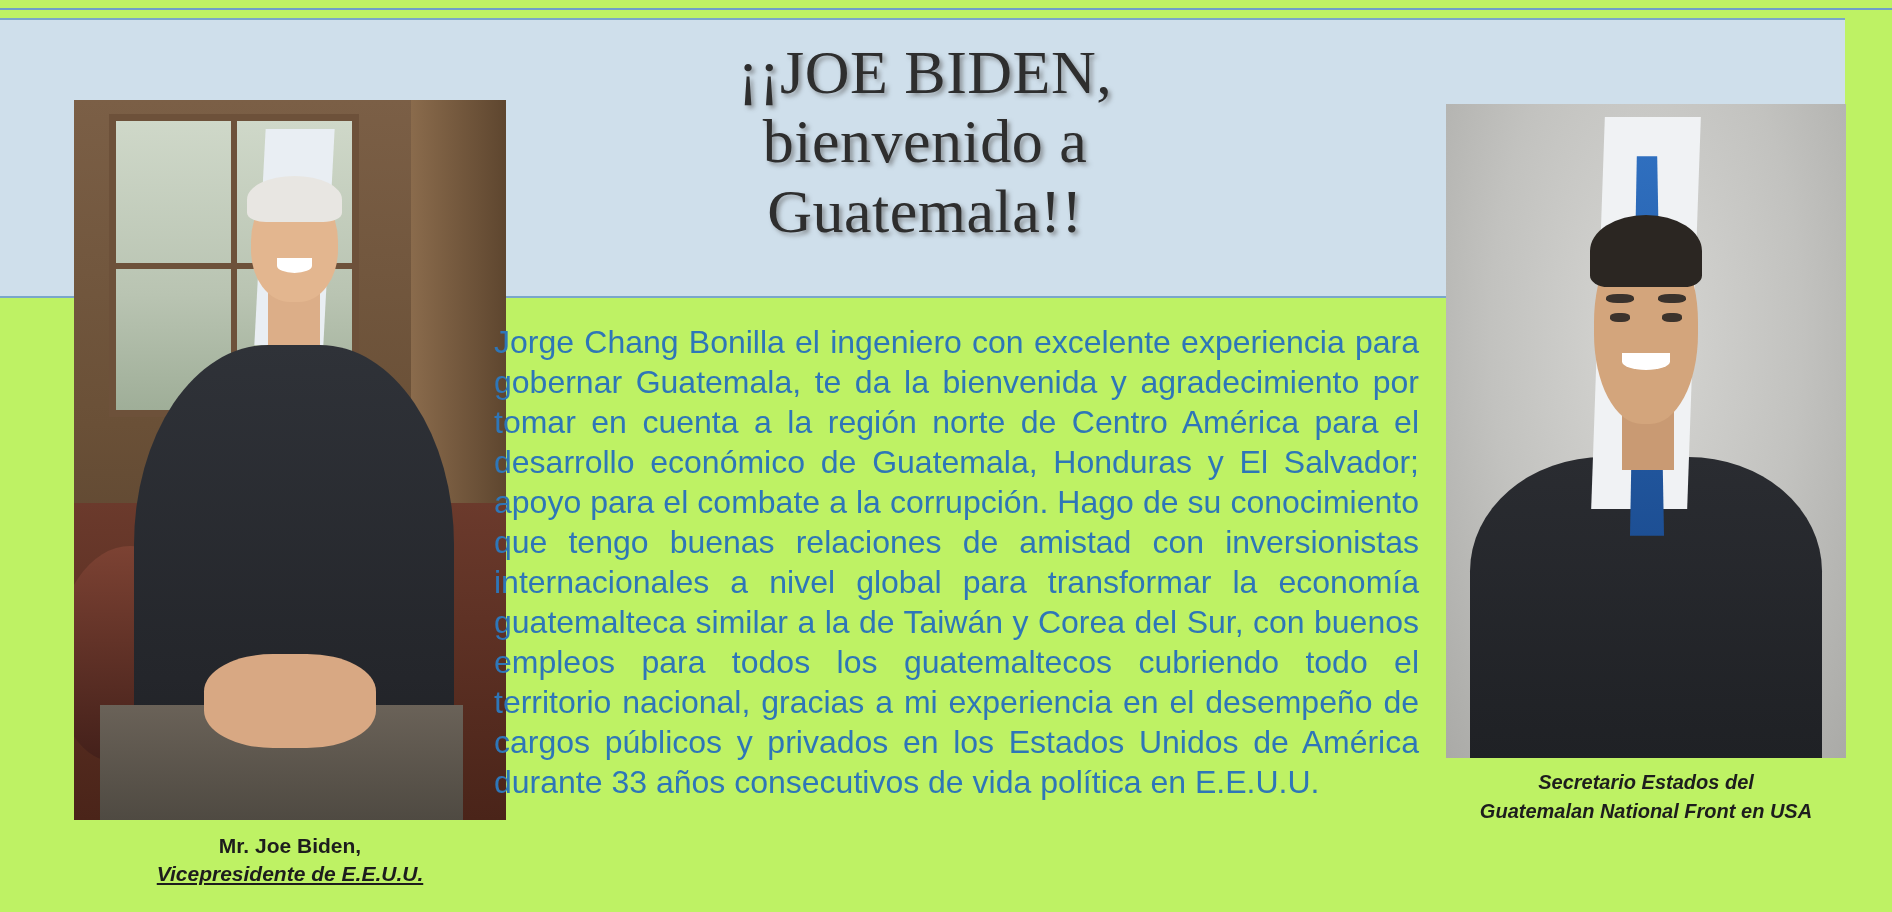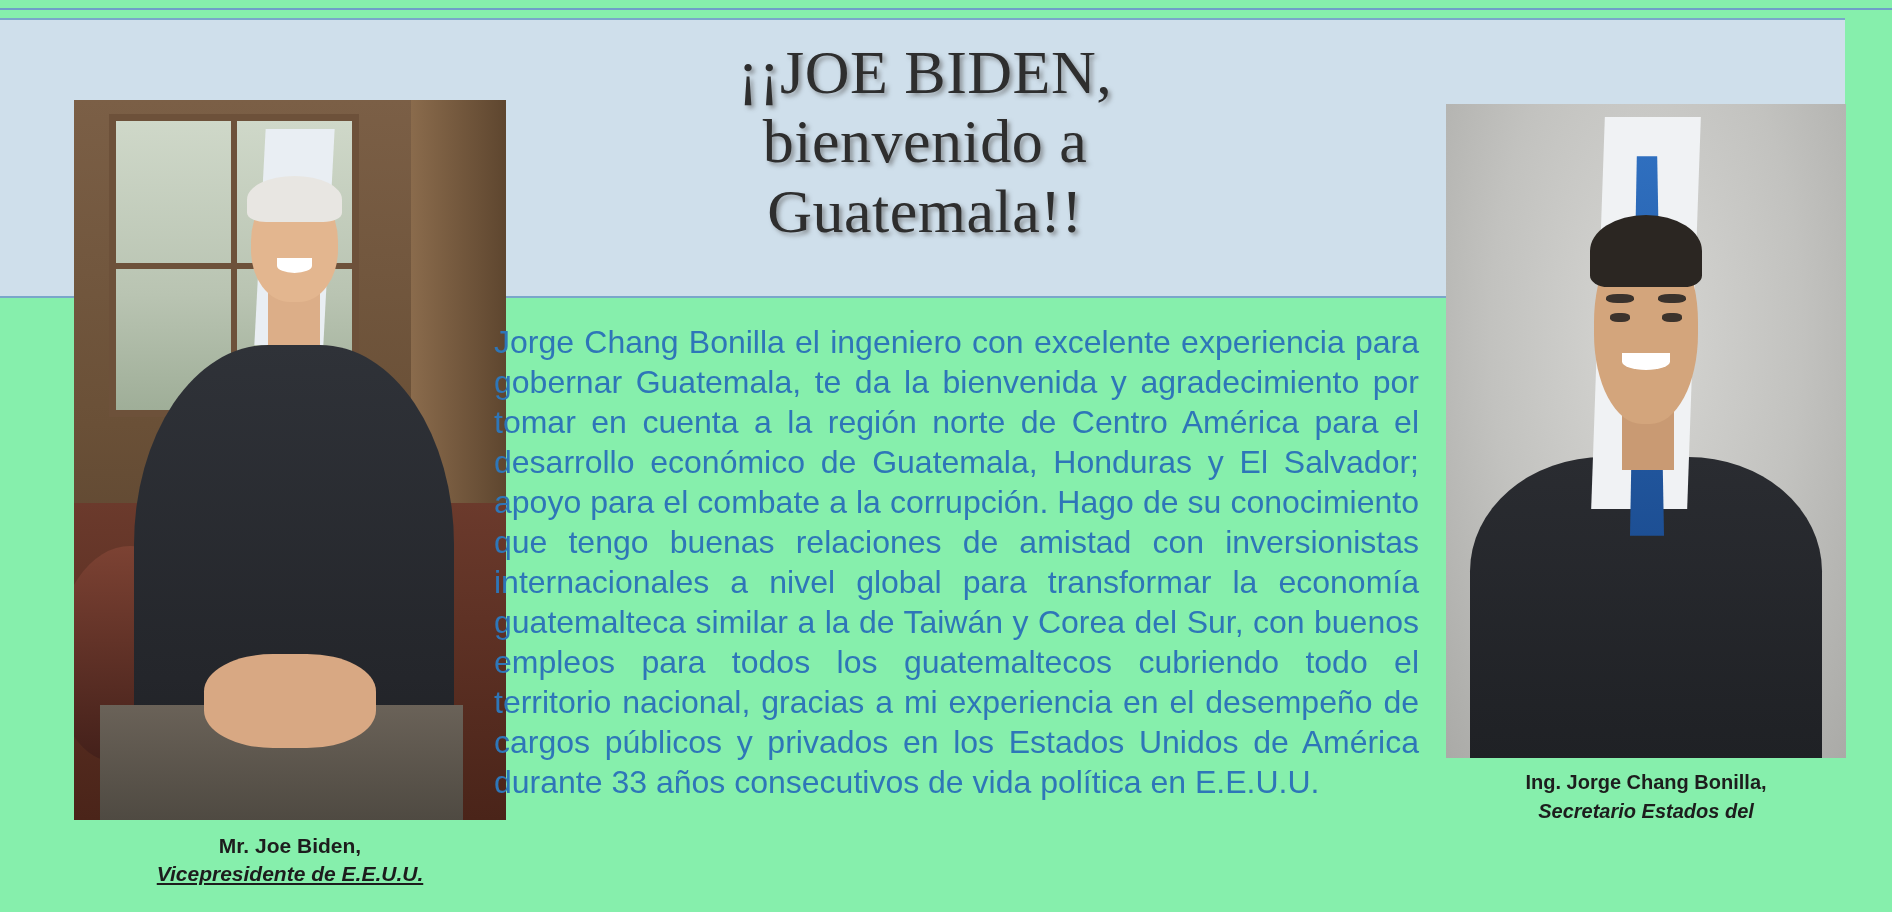--- a/index.html
+++ b/index.html
@@ -11,21 +11,21 @@
     overflow: hidden;
   }
   body {
     font-family: "Liberation Sans", sans-serif;
   }
 
   .page {
     position: relative;
     width: 1892px;
     height: 912px;
-    background: #86efac;
+    background: #bef264;
     box-sizing: border-box;
   }
 
   
   .top-rule {
     position: absolute;
     top: 8px;
     left: 0;
     width: 1892px;
     height: 2px;
@@ -392,18 +392,18 @@
       <div class="jorge-neck"></div>
       <div class="jorge-head"></div>
       <div class="jorge-hair"></div>
       <div class="jorge-brow-l"></div>
       <div class="jorge-brow-r"></div>
       <div class="jorge-eye-l"></div>
       <div class="jorge-eye-r"></div>
       <div class="jorge-smile"></div>
     </div>
     <div class="right-caption">
-      <div class="l1">Ing. Jorge Chang Bonilla,</div>
       <div class="l2">Secretario Estados del</div>
+      <div class="l3">Guatemalan National Front en USA</div>
     </div>
   </div>
 
 </div>
 
 </body></html>

